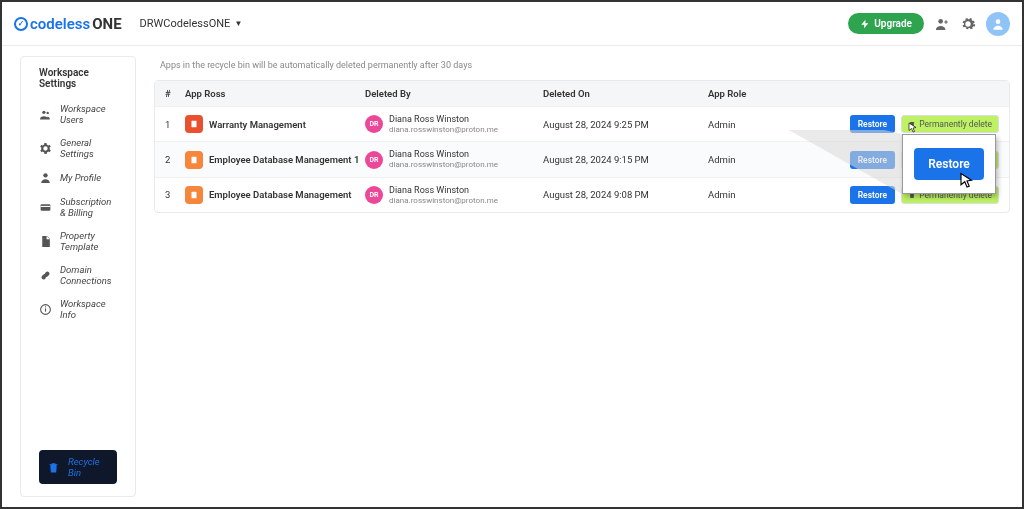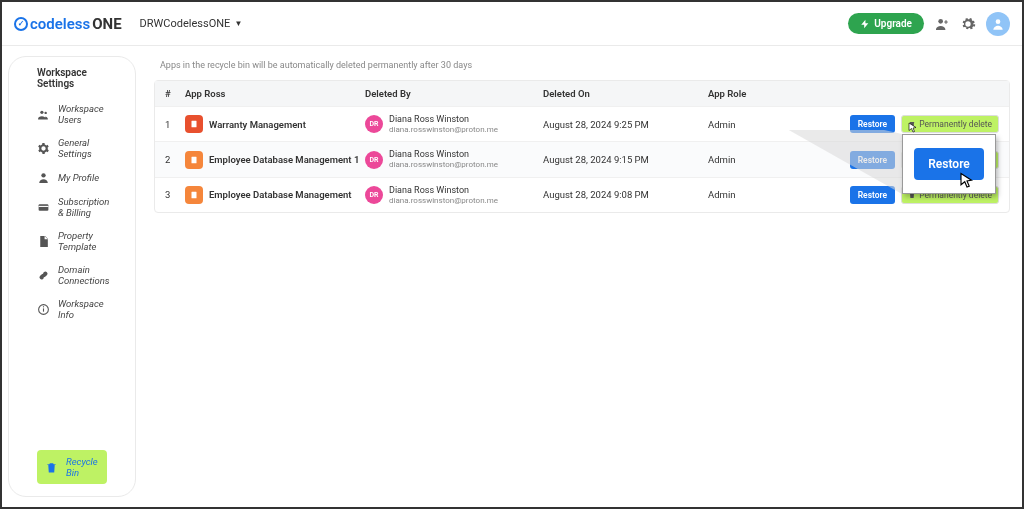--- a/index.html
+++ b/index.html
@@ -16,26 +16,26 @@
   .upgrade-btn svg { width: 10px; height: 10px; fill: #fff; }
   .header-icon { width: 16px; height: 16px; color: #666; cursor: pointer; display:flex; align-items:center; justify-content:center; }
   .avatar { width: 24px; height: 24px; border-radius: 50%; background: #90c4f7; display: flex; align-items: center; justify-content: center; cursor: pointer; }
   .avatar svg { width: 14px; height: 14px; fill: #fff; }
   
   
   .layout { display: flex; height: calc(100% - 44px); }
   
   
   .sidebar { width: 140px; padding: 10px 6px; display: flex; flex-direction: column; }
-  .sidebar-card { border: 1px solid #eaeaea; border-radius: 18px; padding: 8px 18px; flex: 1; display: flex; flex-direction: column; }
+  .sidebar-card { border: 1px solid #eaeaea; border-radius: 4px; padding: 8px 8px; flex: 1; display: flex; flex-direction: column; margin-left: 12px; }
   .sidebar-title { font-size: 10px; font-weight: 600; color: #333; padding: 2px 10px 8px; }
   .sidebar-item { display: flex; align-items: center; gap: 8px; padding: 6px 10px; font-size: 9.5px; color: #444; cursor: pointer; font-style: italic; }
   .sidebar-item .sicon { width: 13px; height: 13px; flex-shrink: 0; color: #555; }
   .sidebar-bottom { margin-top: auto; padding: 0 6px 4px; }
-  .sidebar-item.active { background: #bef264; border-radius: 4px; color: #1a73e8; margin: 0 4px; padding: 6px 8px; justify-content: space-between; }
+  .sidebar-item.active { background: #0f172a; border-radius: 4px; color: #1a73e8; margin: 0 4px; padding: 6px 8px; justify-content: space-between; }
   .sidebar-item.active .sicon { color: #1a73e8; }
   
   
   .main { flex: 1; padding: 10px 12px; overflow: auto; position: relative; }
   .notice { font-size: 9px; color: #888; margin: 4px 0 10px 6px; }
   
   
   .table { width: 100%; border: 1px solid #eaeaea; border-radius: 4px; overflow: visible; }
   .thead { display: flex; background: #f5f6f7; font-size: 9.5px; font-weight: 600; color: #333; padding: 7px 10px; }
   .trow { display: flex; align-items: center; font-size: 9.5px; color: #333; padding: 7px 10px; border-top: 1px solid #f0f0f0; position: relative; }

